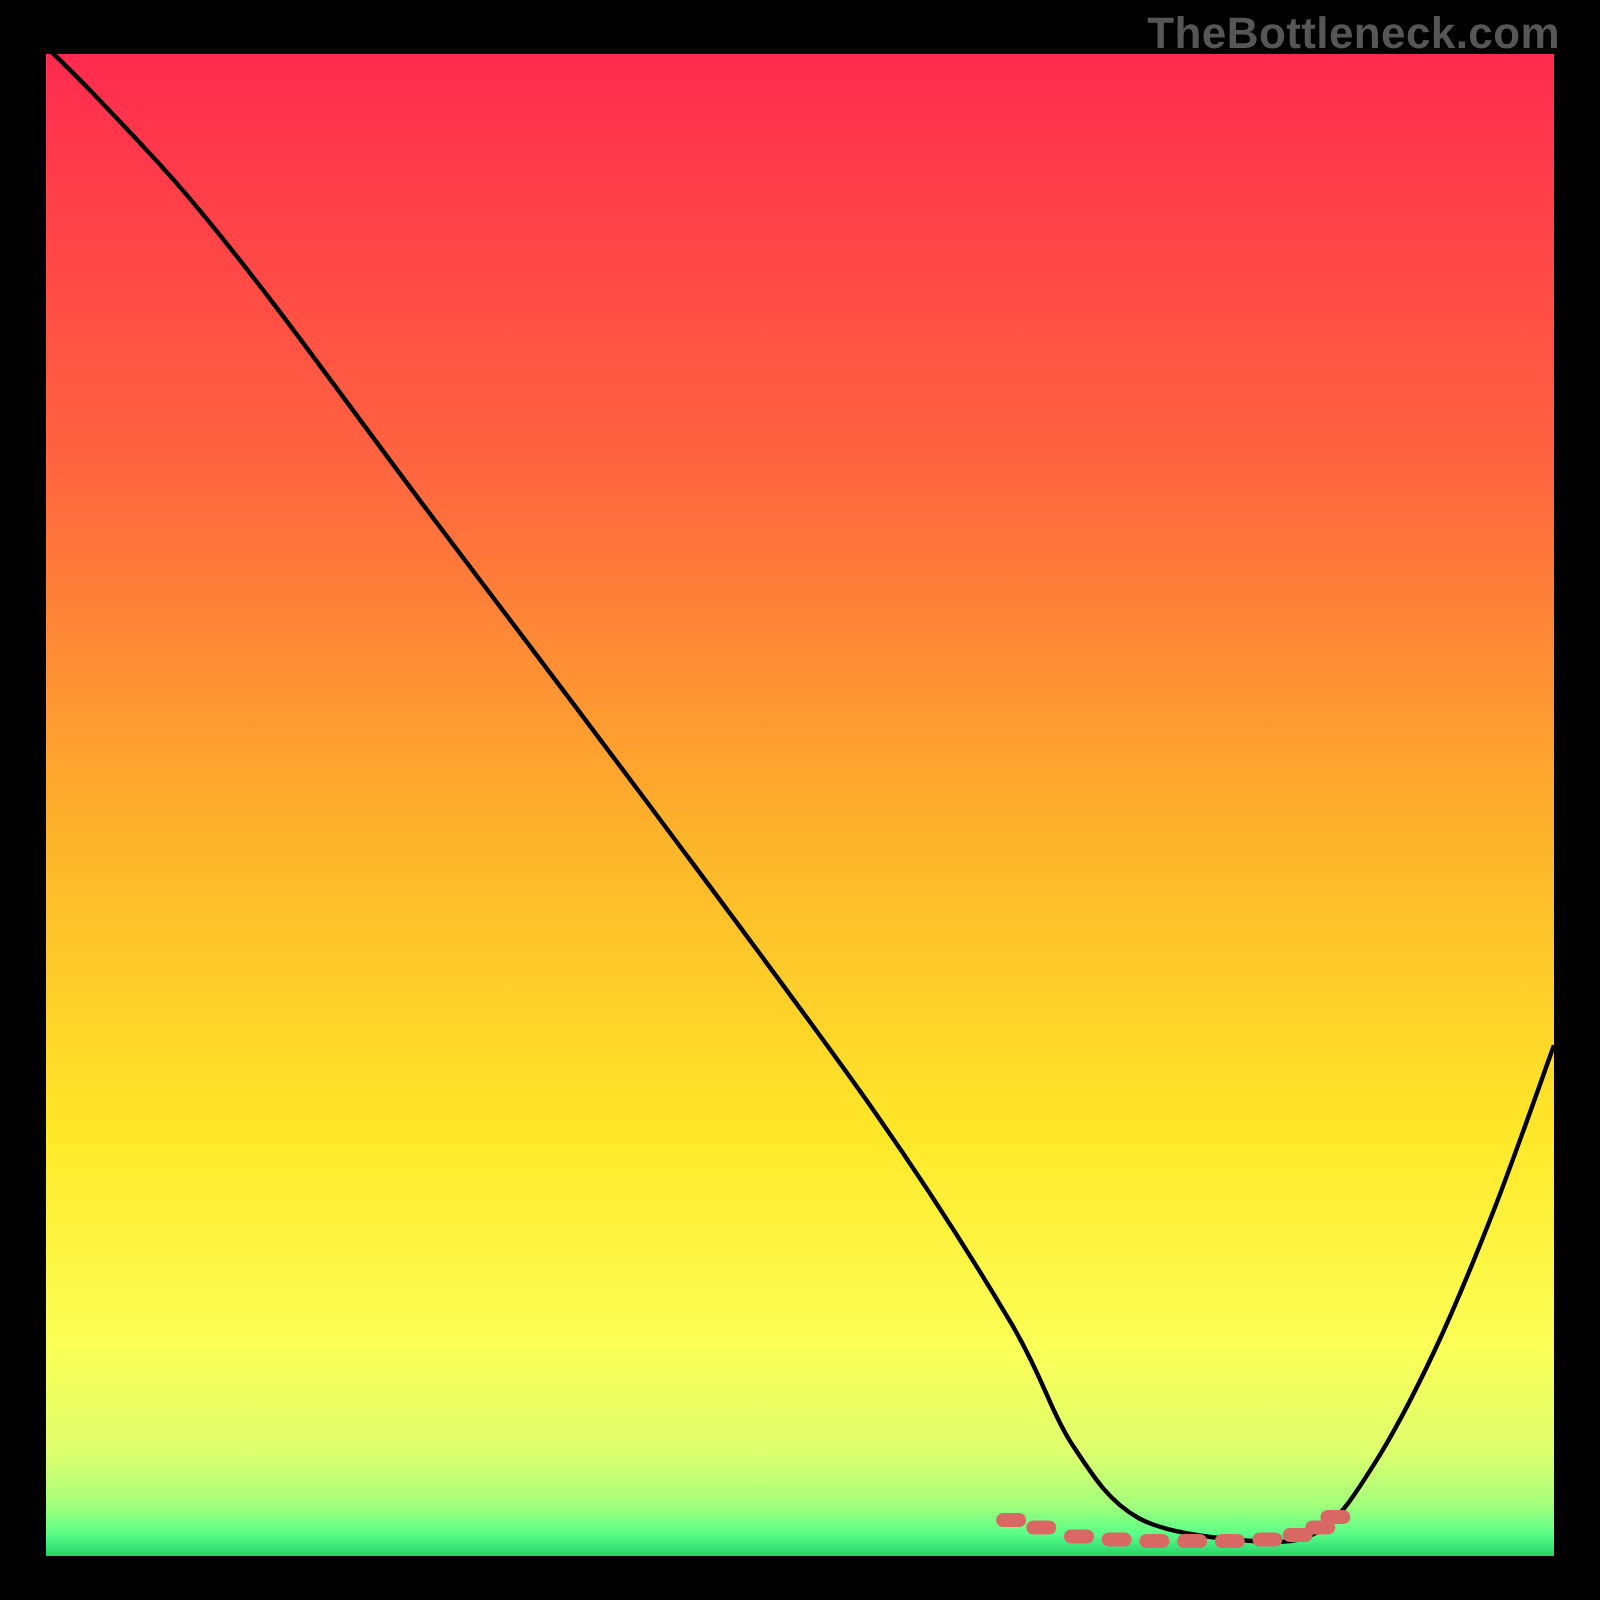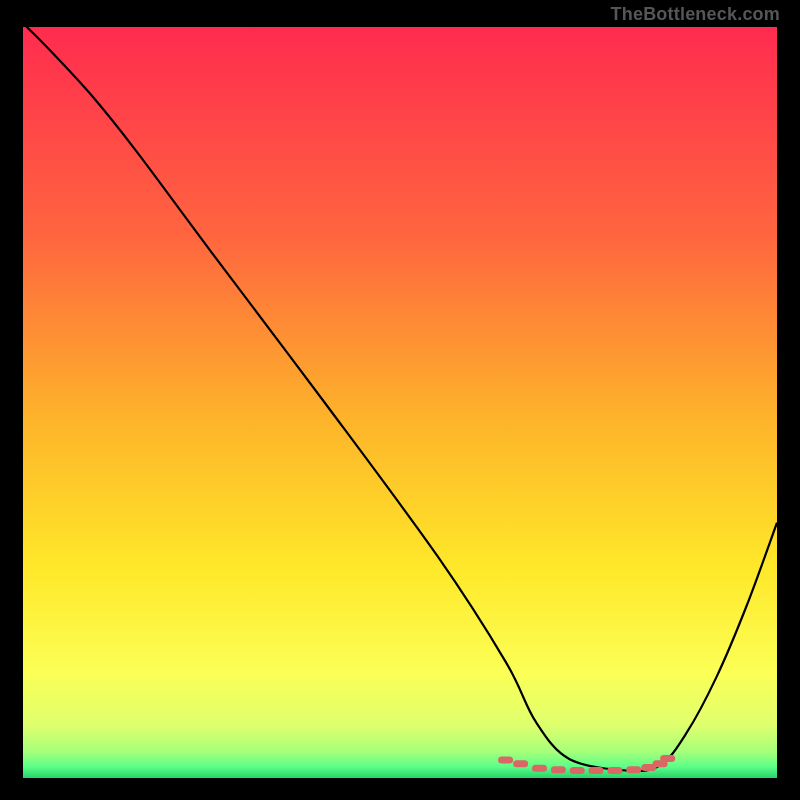--- a/index.html
+++ b/index.html
@@ -16,21 +16,21 @@
     top: 27px;
     width: 754px;
     height: 751px;
     overflow: hidden;
   }
   .watermark {
     position: absolute;
     top: 4px;
     right: 20px;
     font-family: Arial, Helvetica, sans-serif;
-    font-size: 18px;
+    font-size: 22px;
     font-weight: 600;
     color: #565656;
     letter-spacing: 0.2px;
   }
   svg { display: block; }
 </style>
 </head>
 <body>
 
 <div class="frame">

